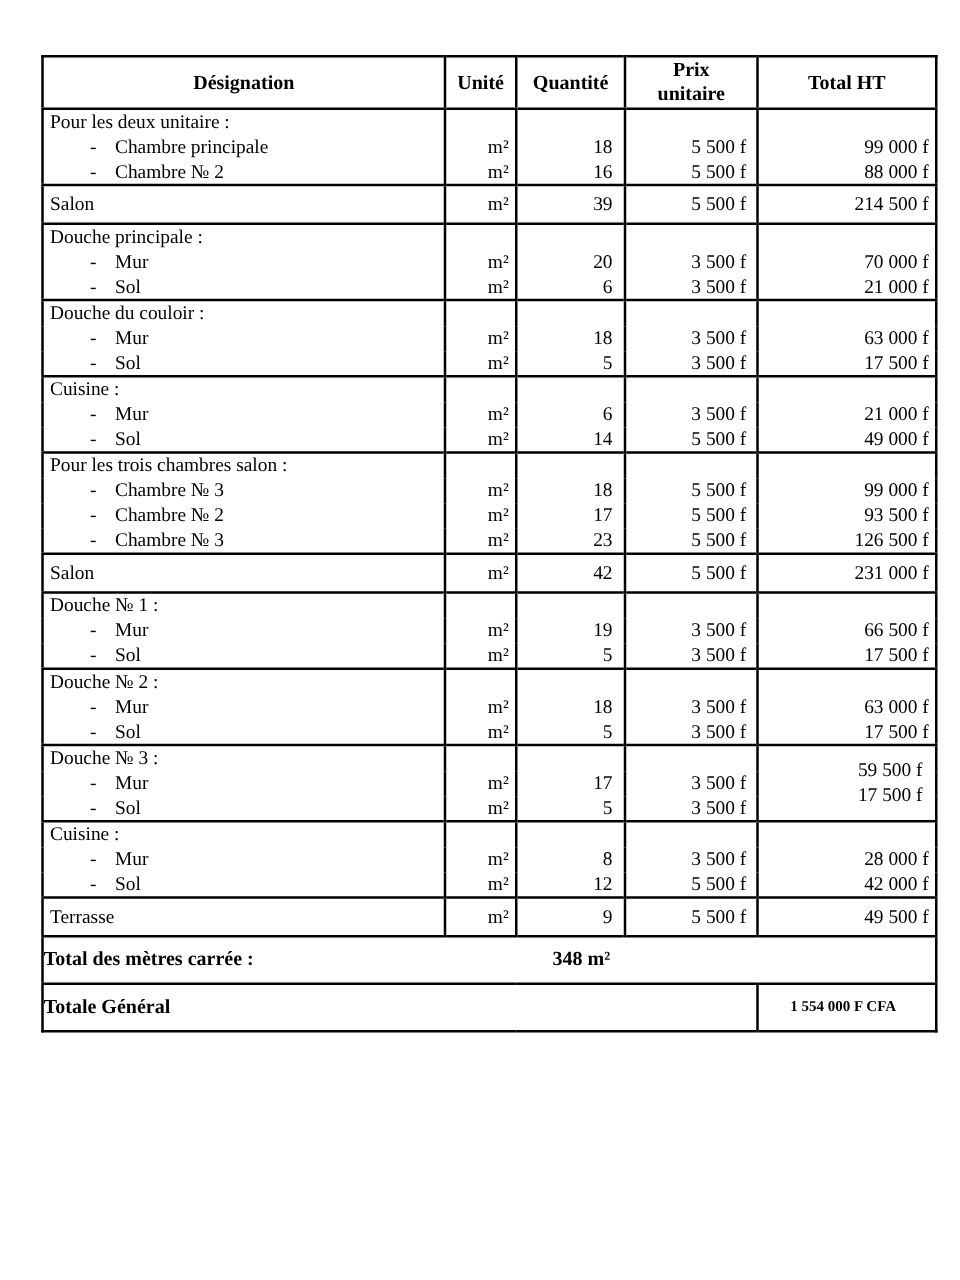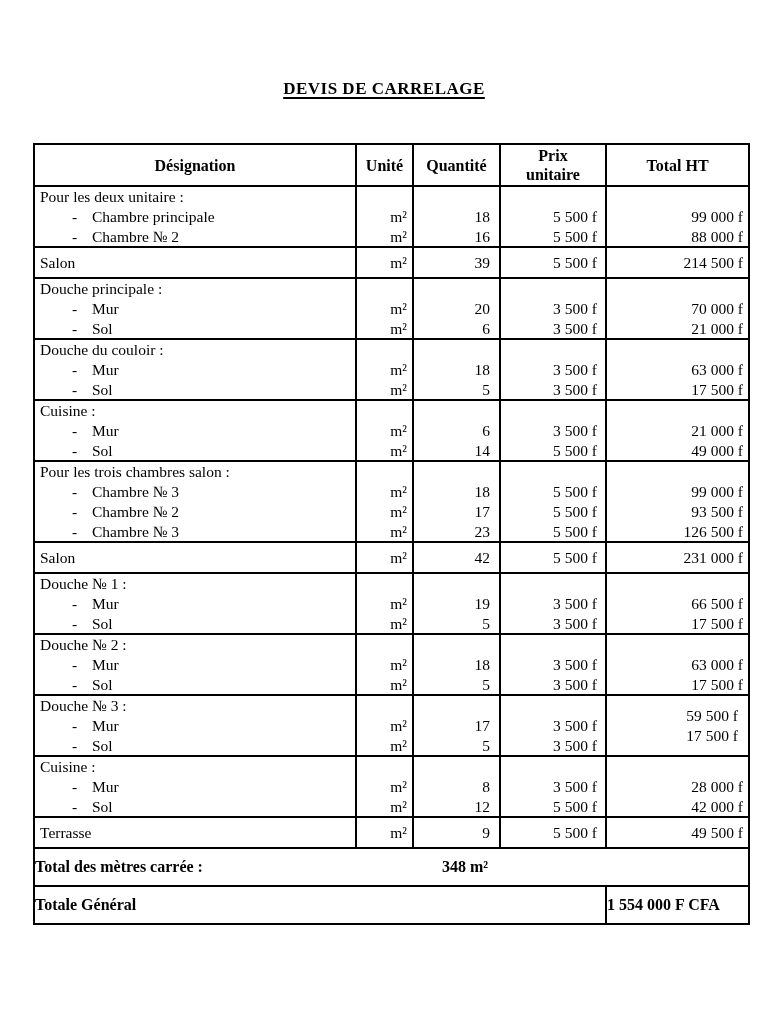--- a/index.html
+++ b/index.html
@@ -49,27 +49,26 @@
   td.d .itxt{margin-left:20px;}
   td.u{text-align:right;padding-right:5px;}
   td.q{text-align:right;padding-right:9px;}
   td.p{text-align:right;padding-right:8px;}
   td.t{text-align:right;padding-right:5px;}
   tbody.single tr{height:31px;}
   td.tblock div{text-align:right;padding-right:5px;line-height:20px;}
   tbody.footer tr{height:38px;}
   td.flabel{font-size:16px;font-weight:bold;padding-left:0;position:relative;}
   td.flabel .sqm{position:absolute;left:407px;top:50%;transform:translateY(-50%);}
-  td.fval{font-size:16px;font-weight:bold;text-align:left;padding-right:6px;}
+  td.fval{font-size:12px;font-weight:bold;text-align:center;padding-right:6px;}
 </style>
 </head>
 <body>
 
 <div class="page">
-  <div class="title">DEVIS DE CARRELAGE</div>
 
   <table class="quote">
     <colgroup>
         <col class="c-d">
         <col class="c-u">
         <col class="c-q">
         <col class="c-p">
         <col class="c-t">
       </colgroup>
     <thead>

